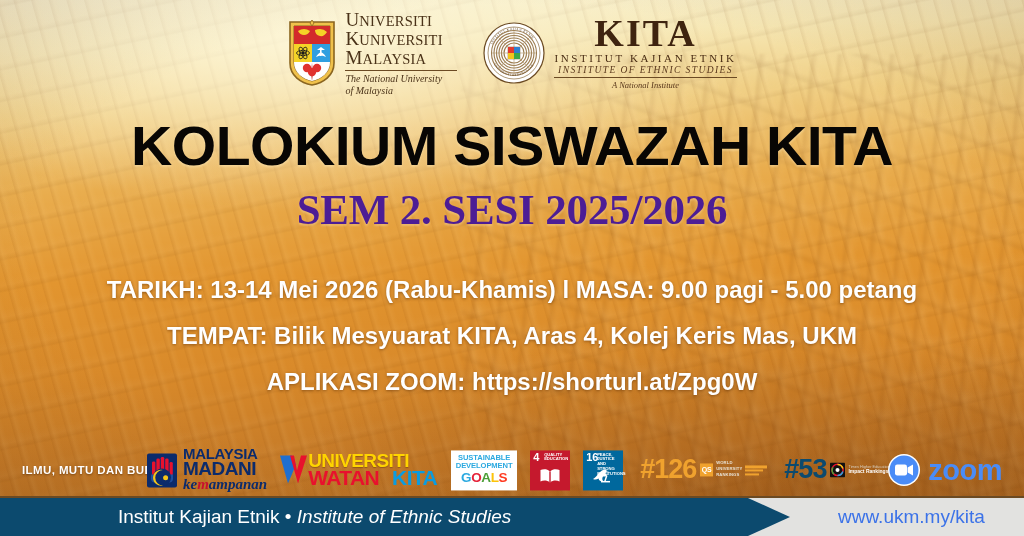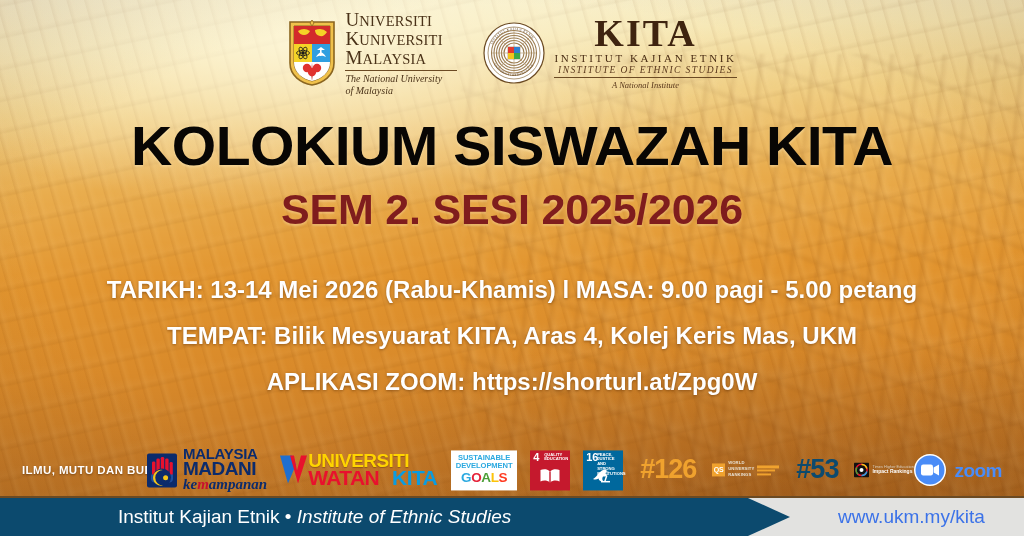--- a/index.html
+++ b/index.html
@@ -166,26 +166,26 @@
     letter-spacing: -0.5px;
     color: #080604;
     transform: scaleX(1.02);
     text-shadow: 0 2px 2px rgba(255,240,200,0.35);
   }
   .title-sub {
     position: absolute;
     top: 188px;
     left: 0; right: 0;
     text-align: center;
-    font-family: Liberation Sans, sans-serif;
+    font-family: Liberation Serif, serif;
     font-weight: bold;
     font-size: 43px;
     line-height: 1;
     letter-spacing: -0.2px;
-    color: #7f1d1d;
+    color: #4c1d95;
     text-shadow: 0 2px 2px rgba(255,240,200,0.3);
   }
 
   
   .details {
     position: absolute;
     top: 278px;
     left: 0; right: 0;
     text-align: center;
     color: #ffffff;
@@ -305,21 +305,21 @@
   .sdg-tile .cap {
     position:absolute; left:14px; top:3px; right:2px;
     font-family:"Liberation Sans", sans-serif; font-weight:bold;
     font-size:4.2px; line-height:1.15; letter-spacing:-0.05px;
   }
   .sdg-tile .gi { position:absolute; left:9px; bottom:3px; }
   .sdg-4 { background:#c5192d; }
   .sdg-16 { background:#00689d; }
 
   
-  .rank { display:flex; align-items:center; gap:16px; margin-left:9px; }
+  .rank { display:flex; align-items:center; gap:4px; margin-left:9px; }
   .rank-hash {
     font-family:"Liberation Sans", sans-serif; font-weight:bold;
     font-size:27px; line-height:1; letter-spacing:-1px;
   }
   .rank-qs .rank-hash { color:#f0a22e; }
   .rank-the .rank-hash { color:#0c4a6e; }
   .rank-sub { display:flex; align-items:center; gap:3px; }
   .qs-badge {
     width:13px;height:13px;background:#f0a22e;color:#fff;
     font-family:"Liberation Sans", sans-serif; font-weight:bold; font-size:7px;
@@ -346,21 +346,21 @@
     position: absolute;
     right: 22px;
     top: 50%;
     transform: translateY(-50%);
     display:flex; align-items:center; gap:7px;
   }
   .zoom-cam { width:34px; height:34px; display:block; }
   .zoom-word {
     font-family:"Liberation Sans", sans-serif;
     font-weight: bold;
-    font-size: 19px;
+    font-size: 29px;
     color:#4a8cf7;
     letter-spacing:-0.5px;
     line-height:1;
   }
 
   
   .bottombar {
     position:absolute;
     left:0; right:0; bottom:0;
     height: 38px;

